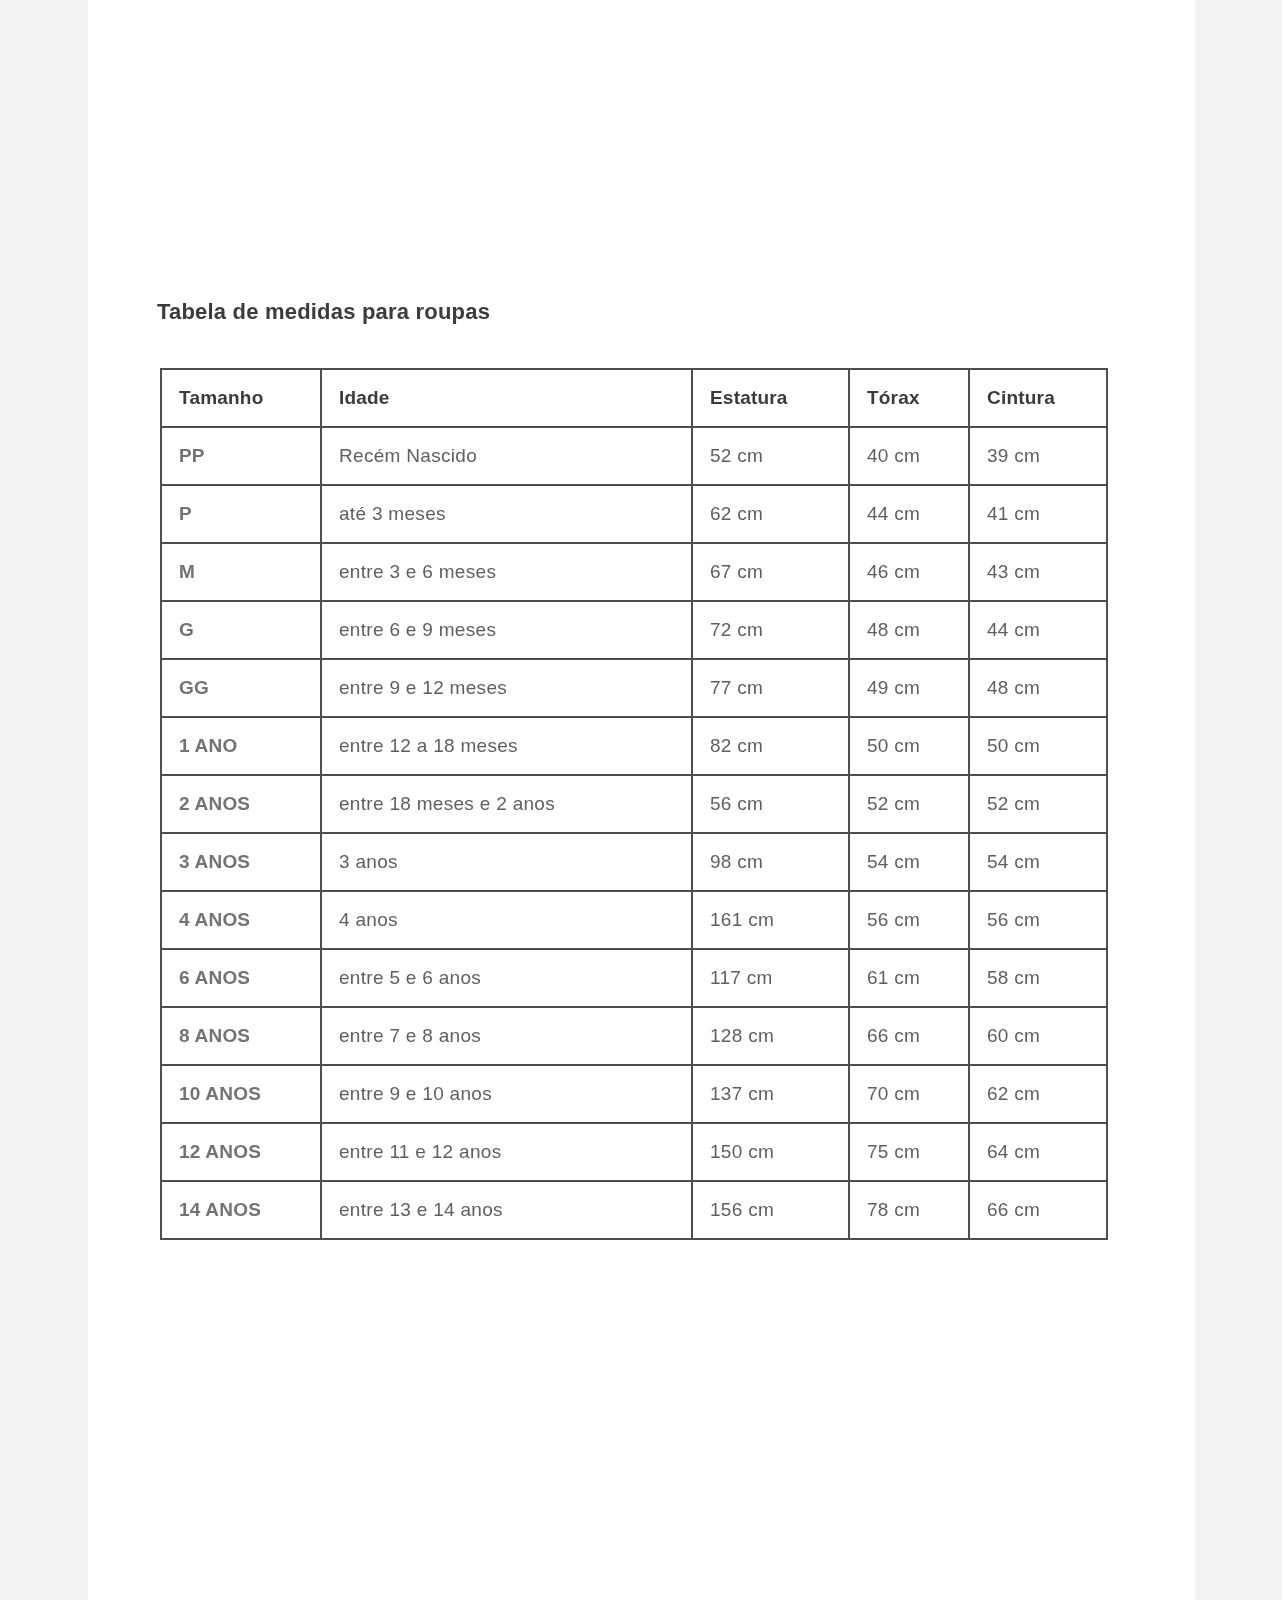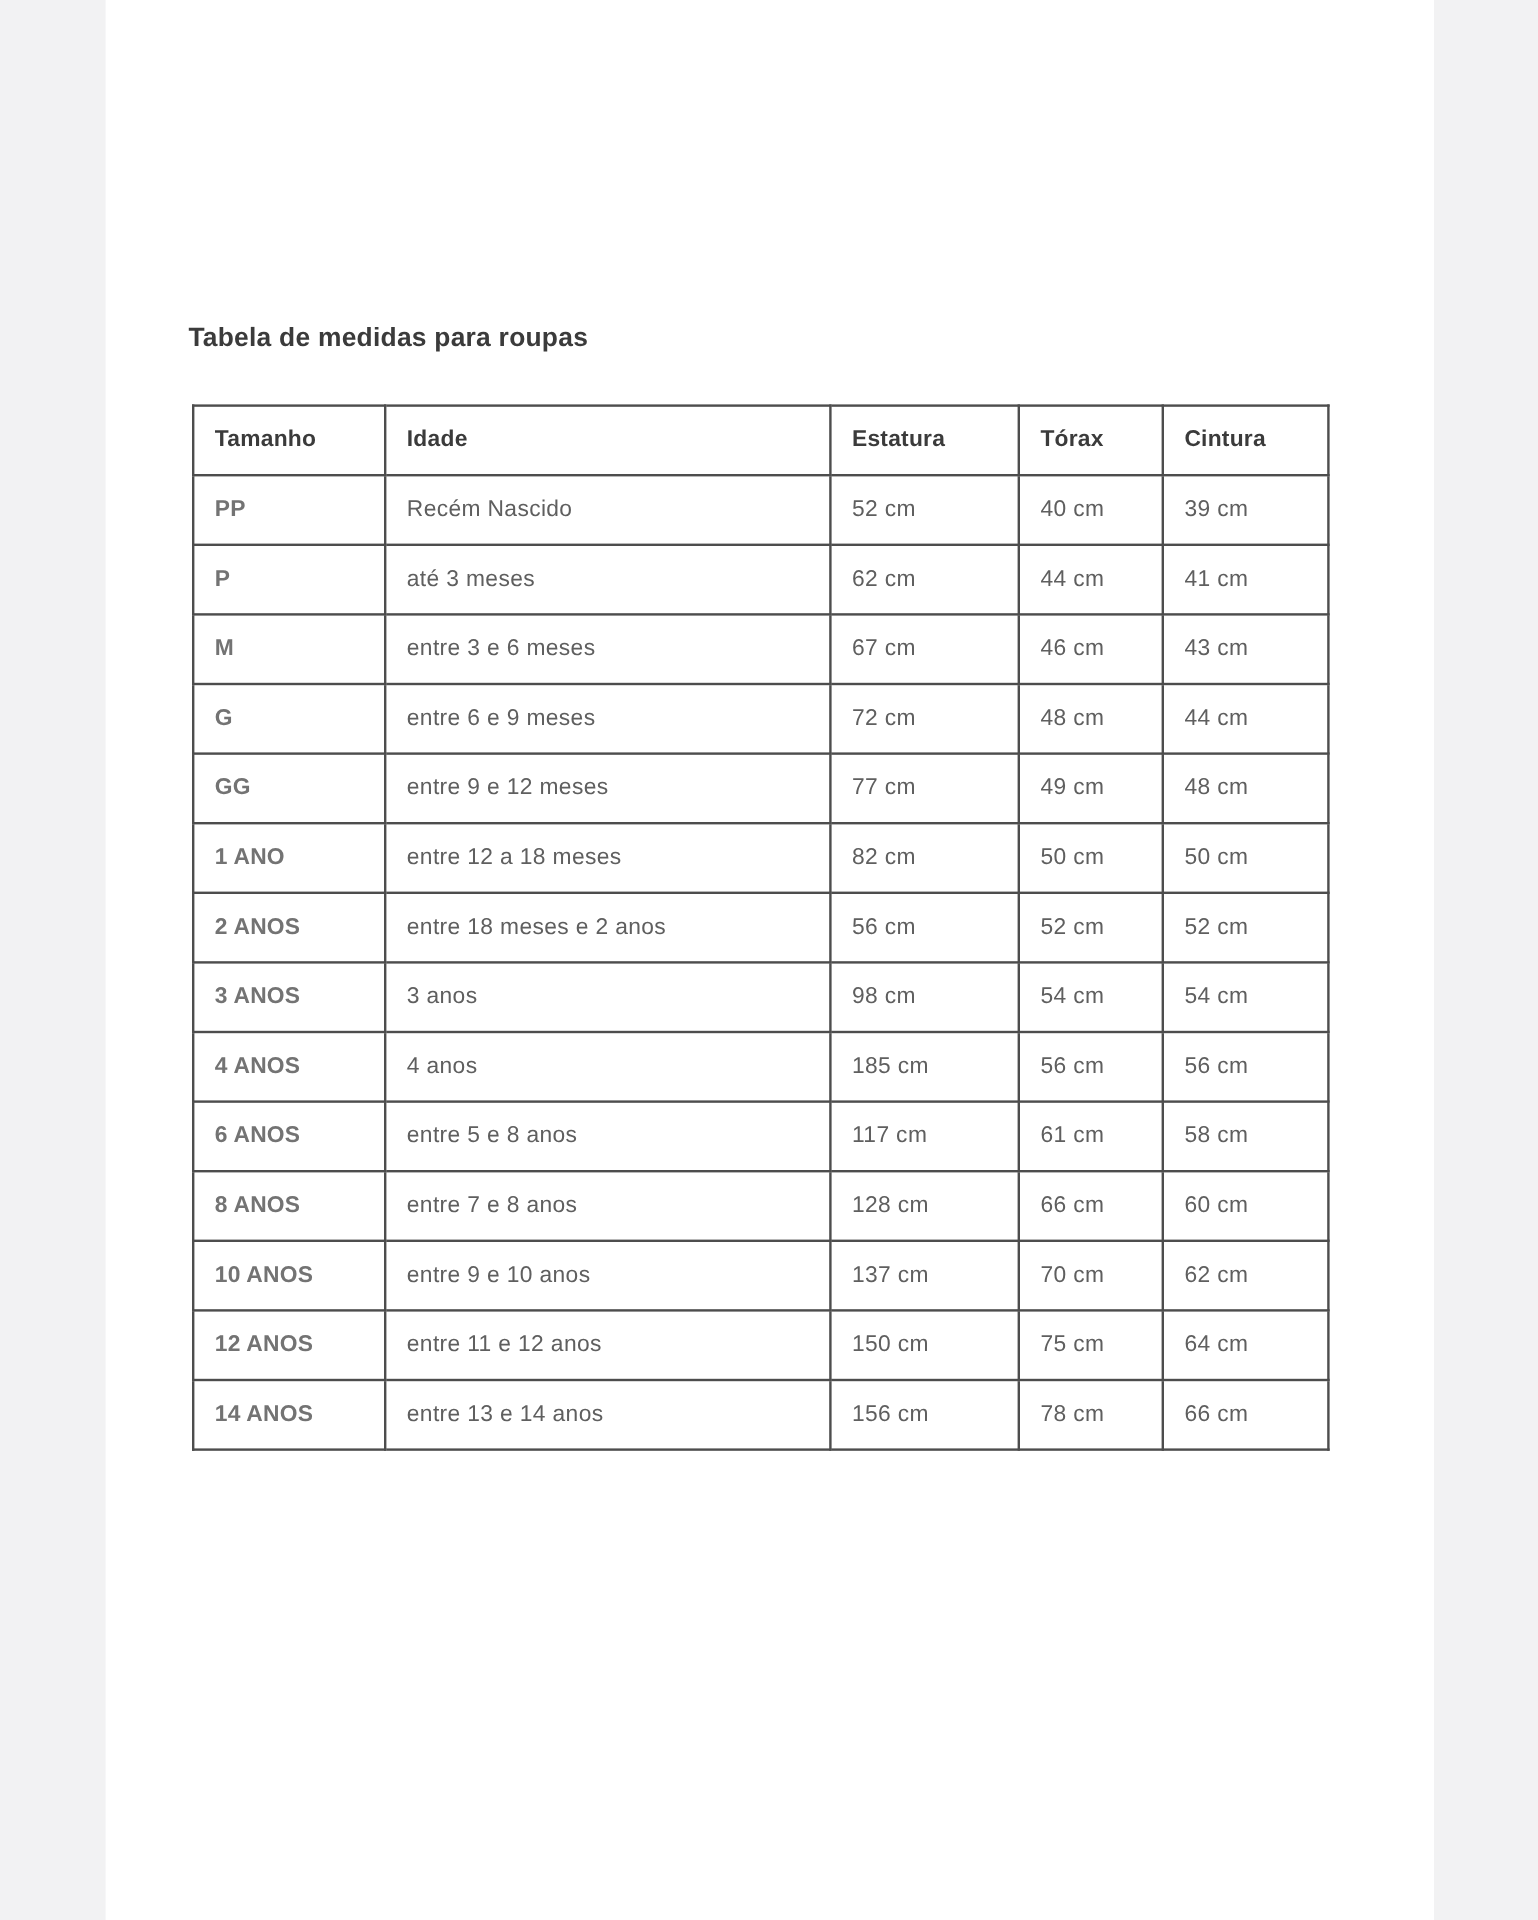--- a/index.html
+++ b/index.html
@@ -17,20 +17,21 @@
   .page {
     position: absolute;
     left: 88px;
     top: 0;
     width: 1107px;
     height: 1600px;
     background: #ffffff;
   }
   .content {
     padding: 267px 0 0 69px;
+    margin-top: 31px;
   }
   .doc-title {
     margin: 0;
     font-size: 22px;
     font-weight: 700;
     color: #3b3b3b;
     letter-spacing: 0.2px;
     line-height: 28px;
   }
   table.size-table {
@@ -152,27 +153,27 @@
           <tr>
             <td>3 ANOS</td>
             <td>3 anos</td>
             <td>98 cm</td>
             <td>54 cm</td>
             <td>54 cm</td>
           </tr>
           <tr>
             <td>4 ANOS</td>
             <td>4 anos</td>
-            <td>185 cm</td>
+            <td>161 cm</td>
             <td>56 cm</td>
             <td>56 cm</td>
           </tr>
           <tr>
             <td>6 ANOS</td>
-            <td>entre 5 e 8 anos</td>
+            <td>entre 5 e 6 anos</td>
             <td>117 cm</td>
             <td>61 cm</td>
             <td>58 cm</td>
           </tr>
           <tr>
             <td>8 ANOS</td>
             <td>entre 7 e 8 anos</td>
             <td>128 cm</td>
             <td>66 cm</td>
             <td>60 cm</td>

